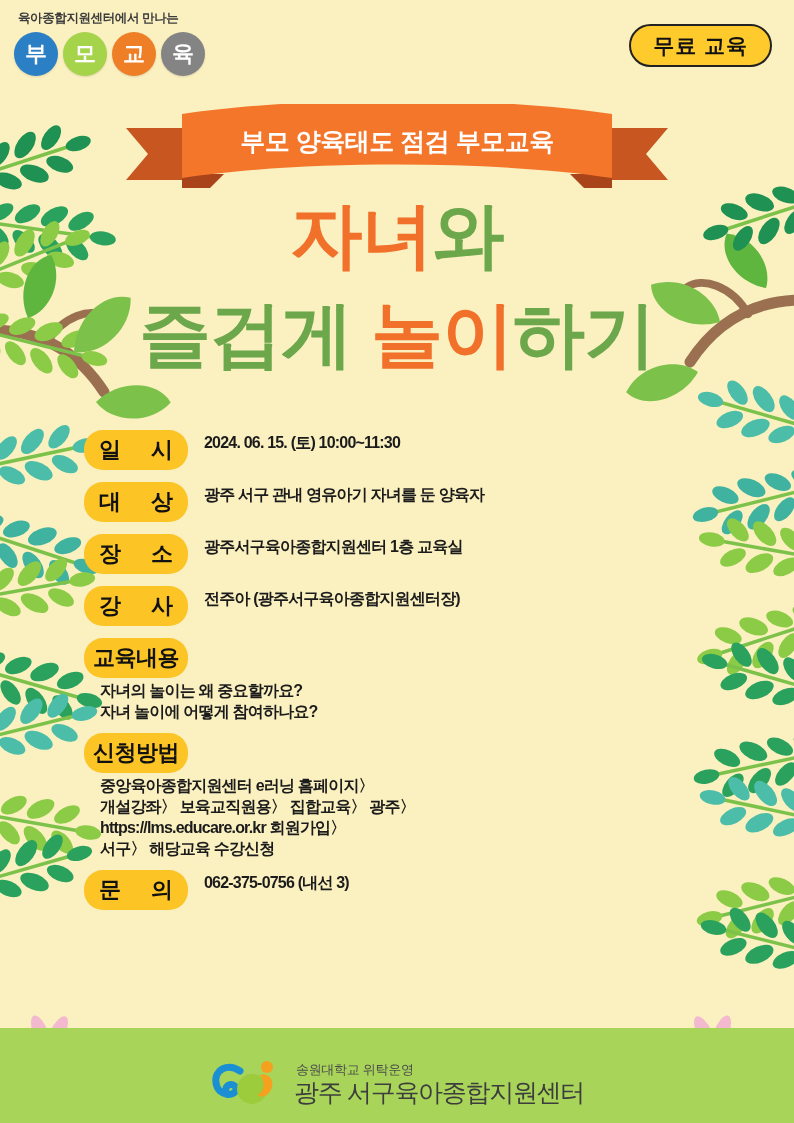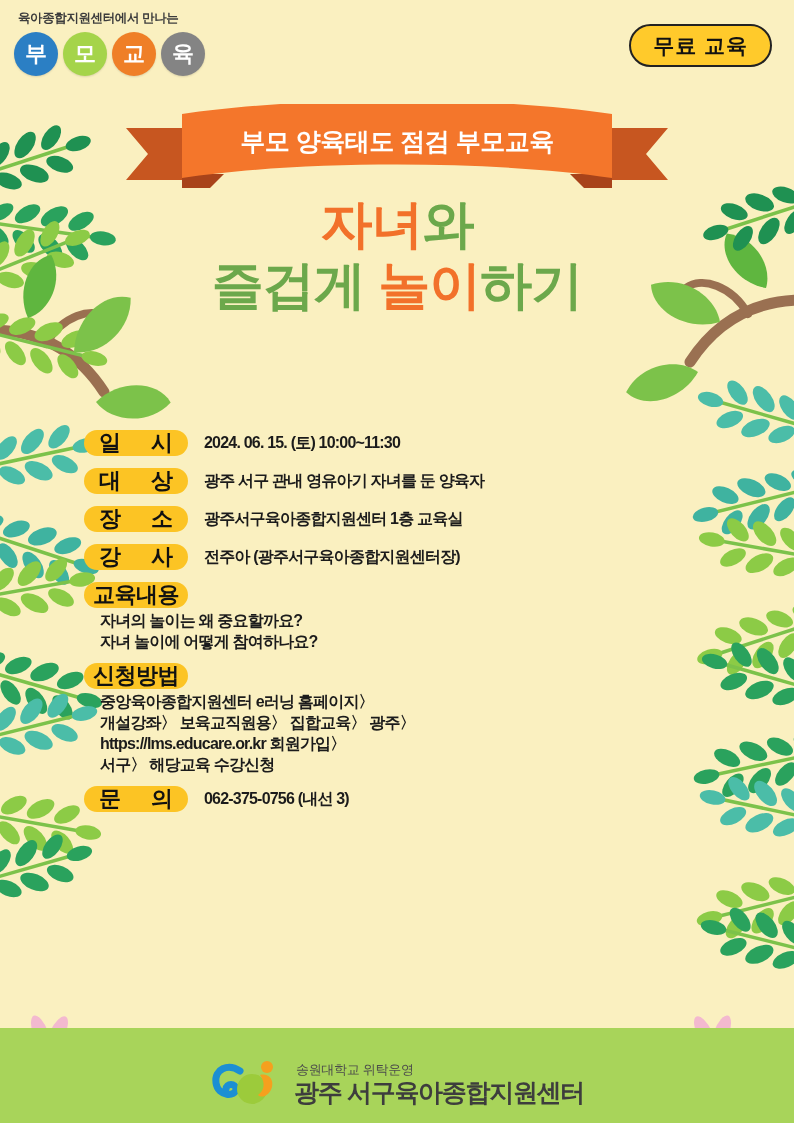--- a/index.html
+++ b/index.html
@@ -36,45 +36,45 @@
 
   
   .ribbon-wrap{position:absolute;left:0;top:104px;width:794px;height:84px;}
   .ribbon-text{position:absolute;left:0;top:0;width:794px;height:62px;
     display:flex;align-items:center;justify-content:center;
     font-size:25px;font-weight:bold;color:#fff;letter-spacing:-0.5px;
     transform:translateY(6px);}
 
   
   .title{position:absolute;left:0;top:196px;width:794px;text-align:center;
-    font-size:52px;font-weight:bold;line-height:1.1;letter-spacing:-1px;}
-  .title .l2{display:block;margin-top:4px;}
+    font-size:72px;font-weight:bold;line-height:1.1;letter-spacing:-1px;}
+  .title .l2{display:block;margin-top:20px;}
   .or{color:#f2712a;}
   .gr{color:#6ca84b;}
 
   
   .info{position:absolute;left:84px;top:430px;width:640px;}
   .row{display:flex;align-items:flex-start;margin-bottom:12px;}
   .row.tall{margin-bottom:10px;flex-direction:column;}
-  .pill{flex:0 0 auto;width:104px;height:26px;border-radius:19px;background:#fcc424;
+  .pill{flex:0 0 auto;width:104px;height:40px;border-radius:19px;background:#fcc424;
     display:flex;align-items:center;justify-content:center;
     font-size:22px;font-weight:bold;color:#111;letter-spacing:-0.5px;}
   .pill.sp{letter-spacing:12px;text-indent:12px;}
   .val{margin-left:16px;padding-top:2px;font-size:16px;font-weight:bold;color:#1b1b1b;
     letter-spacing:-0.8px;line-height:1.33;}
   .val div{white-space:nowrap;}
 
   
   .grass{position:absolute;left:0;bottom:0;width:794px;height:95px;background:#a8d45a;}
   .footer-logo{position:absolute;left:0;bottom:12px;width:794px;
     display:flex;align-items:center;justify-content:center;gap:10px;}
   .fl-text{display:flex;flex-direction:column;line-height:1.1;}
   .fl-sub{font-size:13px;font-weight:normal;color:#4b4b4b;letter-spacing:-0.3px;
           margin-bottom:2px;margin-left:2px;}
-  .fl-main{font-size:25px;font-weight:bold;color:#3d3d3d;letter-spacing:-1.3px;}
+  .fl-main{font-size:25px;font-weight:normal;color:#3d3d3d;letter-spacing:-1.3px;}
 </style>
 </head>
 <body>
 
 <div class="poster">
 
   <div class="deco">
     <svg width="794" height="1123" viewBox="0 0 794 1123">
       <defs>
         <g id="sprig">

